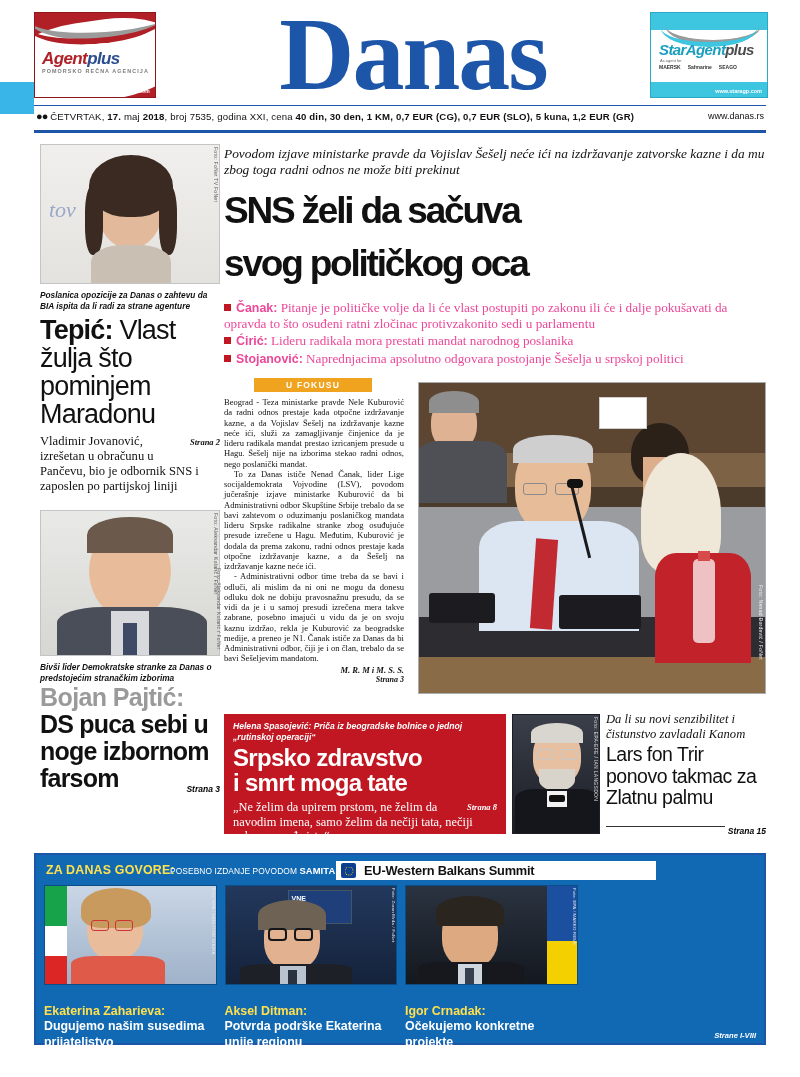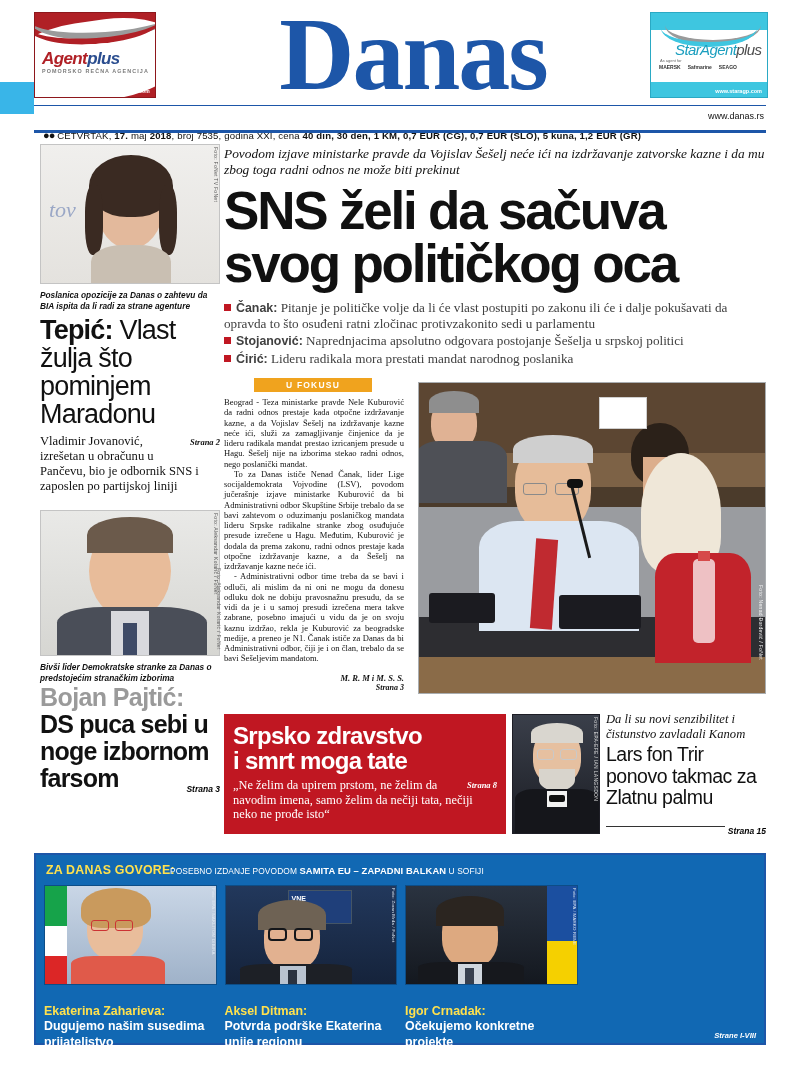--- a/index.html
+++ b/index.html
@@ -59,41 +59,41 @@
   }
   .ad-right .arc {
     position: absolute; left: 14px; top: -8px; width: 96px; height: 40px;
     border-bottom: 5px solid #9a9a9a; border-radius: 50%;
   }
   .ad-right .arc2 {
     position: absolute; left: 10px; top: -4px; width: 96px; height: 38px;
     border-bottom: 5px solid #3ec6e0; border-radius: 50%;
   }
   .ad-right .brand {
-    position: absolute; left: 24px; top: 28px; font-size: 15px; font-weight: normal;
+    position: absolute; left: 8px; top: 28px; font-size: 15px; font-weight: bold;
     font-style: italic; letter-spacing: -0.6px;
   }
   .ad-right .brand .s { color: #1b9fbf; }
   .ad-right .brand .p { color: #4c4c4c; }
   .ad-right .agentfor { position: absolute; left: 9px; top: 45px; font-size: 4px; color: #666; }
   .ad-right .logos { position: absolute; left: 8px; top: 51px; display: flex; gap: 7px; align-items: center; }
   .ad-right .logos span { font-size: 5px; font-weight: bold; color: #333; }
   .ad-right .url {
     position: absolute; right: 5px; bottom: 3px; font-size: 5.5px; color: #fff; font-weight: bold;
   }
 
   .blue-tab { position: absolute; left: 0; top: 82px; width: 34px; height: 32px; background: #39b5e8; }
 
   
   .dateline-wrap { position: absolute; left: 34px; top: 105px; width: 732px; height: 26px; }
   .dateline-rule-top { position: absolute; left: 0; top: 0; width: 732px; height: 1px; background: #1d56a8; }
   .dateline-rule-bot { position: absolute; left: 0; top: 25px; width: 732px; height: 3px; background: #1d56a8; }
   .dateline {
-    position: absolute; left: 9px; top: 5px; font-size: 9.6px; color: #111;
-    letter-spacing: 0.15px; white-space: nowrap; margin-top: 19px;
+    position: absolute; left: 2px; top: 5px; font-size: 9.6px; color: #111;
+    letter-spacing: 0.15px; white-space: nowrap;
   }
   .dateline b { font-weight: bold; }
   .dots { letter-spacing: -1px; font-size: 11px; }
   .site-url { position: absolute; right: 2px; top: 6px; font-size: 9px; color: #111; }
 
   
   .col-left { position: absolute; left: 40px; top: 144px; width: 180px; }
   .photo { position: relative; background: #d9d9d9; border: 1px solid #c4c4c4; overflow: hidden; }
   .photo-credit {
     position: absolute; right: -1px; top: 0; font-size: 5px; color: #555;
@@ -122,45 +122,45 @@
     font-size: 25px; line-height: 27px; font-weight: bold; color: #111; letter-spacing: -0.8px;
   }
 
   
   .main { position: absolute; left: 224px; top: 146px; width: 542px; }
   .overline {
     font-family: "Liberation Serif", serif; font-style: italic; font-size: 13.4px;
     line-height: 16px; color: #111;
   }
   .mega {
-    font-size: 53px; line-height: 53px; font-weight: bold; color: #111;
+    font-size: 37px; line-height: 53px; font-weight: bold; color: #111;
     letter-spacing: -2.2px; margin-top: 6px;
   }
-  .bullets { margin-top: 10px; font-family: "Liberation Serif", serif; font-size: 13.2px; line-height: 16.2px; color: #404040; }
+  .bullets { margin-top: 10px; font-family: "Liberation Serif", serif; font-size: 13.2px; line-height: 16.2px; color: #ec4899; }
   .bullets .row { margin-bottom: 1px; }
   .sq {
     display: inline-block; width: 7px; height: 7px; background: #c01722;
     margin-right: 5px; vertical-align: 1px;
   }
   .bullets .who { font-family: "Liberation Sans", sans-serif; font-weight: bold; font-size: 12.4px; }
 
   
   .fokus-col { position: absolute; left: 224px; top: 378px; width: 180px; }
   .fokus-tag {
     background: #f0a31e; color: #fff; font-size: 8.5px; font-weight: bold;
     letter-spacing: 1.2px; text-align: center; padding: 2px 0 2px 0; width: 118px;
     margin-left: 30px;
   }
   .fokus-body {
     font-family: "Liberation Serif", serif; font-size: 8.55px; line-height: 10.25px;
     text-align: justify; color: #111; margin-top: 5px; hyphens: auto;
   }
   .fokus-body p { text-indent: 10px; margin: 0; }
   .fokus-body p.first { text-indent: 0; }
-  .sig { text-align: right; font-weight: bold; font-style: italic; font-size: 8.5px; margin-top: 9px; }
+  .sig { text-align: right; font-weight: bold; font-style: italic; font-size: 8.5px; margin-top: 1px; }
   .sig2 { text-align: right; font-weight: bold; font-style: italic; font-size: 8px; }
   .fokus-credit {
     position: absolute; left: -8px; top: 190px; font-size: 5px; color: #666;
     writing-mode: vertical-rl; letter-spacing: 0.3px;
   }
 
   .main-photo {
     position: absolute; left: 418px; top: 382px; width: 348px; height: 312px;
     background: #bfc3c6; border: 1px solid #a9adb0; overflow: hidden;
   }
@@ -354,26 +354,26 @@
     <div class="mega">
       <div>SNS želi da sačuva</div>
       <div>svog političkog oca</div>
     </div>
     <div class="bullets">
       <div class="row">
         <span class="sq"></span><span class="who">Čanak:</span>
         <span>Pitanje je političke volje da li će vlast postupiti po zakonu ili će i dalje pokušavati da opravda to što osuđeni ratni zločinac protivzakonito sedi u parlamentu</span>
       </div>
       <div class="row">
+        <span class="sq"></span><span class="who">Ćirić:</span>
+        <span>Lideru radikala mora prestati mandat narodnog poslanika</span>
+      </div>
+      <div class="row">
         <span class="sq"></span><span class="who">Stojanović:</span>
         <span>Naprednjacima apsolutno odgovara postojanje Šešelja u srpskoj politici</span>
-      </div>
-      <div class="row">
-        <span class="sq"></span><span class="who">Ćirić:</span>
-        <span>Lideru radikala mora prestati mandat narodnog poslanika</span>
       </div>
     </div>
   </div>
 
   <div class="fokus-col">
     <div class="fokus-tag">U FOKUSU</div>
     <div class="fokus-body">
       <p class="first">Beograd - Teza ministarke pravde Nele Kuburović da radni odnos prestaje kada otpočne izdržavanje kazne, a da Vojislav Šešelj na izdržavanje kazne neće ići, služi za zamagljivanje činjenice da je lideru radikala mandat prestao izricanjem presude u Hagu. Šešelj nije na izborima stekao radni odnos, nego poslanički mandat.</p>
       <p>To za Danas ističe Nenad Čanak, lider Lige socijaldemokrata Vojvodine (LSV), povodom jučerašnje izjave ministarke Kuburović da bi Administrativni odbor Skupštine Srbije trebalo da se bavi zahtevom o oduzimanju poslaničkog mandata lideru Srpske radikalne stranke zbog osuđujuće presude izrečene u Hagu. Međutim, Kuburović je dodala da prema zakonu, radni odnos prestaje kada otpočne izdržavanje kazne, a da Šešelj na izdržavanje kazne neće ići.</p>
       <p>- Administrativni odbor time treba da se bavi i odluči, ali mislim da ni oni ne mogu da donesu odluku dok ne dobiju pravosnažnu presudu, da se vidi da je i u samoj presudi izrečena mera takve zabrane, posebno imajući u vidu da je on svoju kaznu izdržao, rekla je Kuburović za beogradske medije, a preneo je N1. Čanak ističe za Danas da bi Administrativni odbor, čiji je i on član, trebalo da se bavi Šešeljevim mandatom.</p>
@@ -414,20 +414,21 @@
 
     <div style="position:absolute;left:10px;top:210px;width:66px;height:30px;background:#1b1b20;border-radius:3px;"></div>
     <div style="position:absolute;left:140px;top:212px;width:82px;height:34px;background:#1b1b20;border-radius:3px;"></div>
     <div style="position:absolute;left:160px;top:100px;width:3px;height:76px;background:#1a1a1a;transform:rotate(-14deg);"></div>
     <div style="position:absolute;left:148px;top:96px;width:16px;height:9px;background:#111;border-radius:4px;"></div>
     <div style="position:absolute;left:180px;top:14px;width:48px;height:32px;background:#fff;border:1px solid #cfcfcf;"></div>
     <div class="photo-credit" style="right:0;top:200px;color:#f2f2f2;">Foto: Nenad Đorđević / FoNet</div>
   </div>
 
   <div class="teaser-red">
+    <div class="k">Helena Spasojević: Priča iz beogradske bolnice o jednoj „rutinskoj operaciji“</div>
     <div class="h">
       <div>Srpsko zdravstvo</div>
       <div>i smrt moga tate</div>
     </div>
     <div class="q">
       <span class="sref">Strana 8</span>
       <span>„Ne želim da upirem prstom, ne želim da navodim imena, samo želim da nečiji tata, nečiji neko ne prođe isto“</span>
     </div>
   </div>
 
@@ -450,20 +451,26 @@
   </div>
   <div class="lars-rule"></div>
   <div style="position:absolute;left:606px;top:820px;width:160px;text-align:right;">
     <span class="lars-sref" style="position:static;">Strana 15</span>
   </div>
 
   <div class="banner">
     <div class="banner-top">
       <div class="bt-label">ZA DANAS GOVORE:</div>
       <div class="bt-sub"><span>POSEBNO IZDANJE POVODOM </span><b>SAMITA EU – ZAPADNI BALKAN</b><span> U SOFIJI</span></div>
+      <div class="bt-flag">
+        <span class="eu-circle">
+            <span class="stars"></span>
+          </span>
+        <span class="ttl">EU-Western Balkans Summit</span>
+      </div>
     </div>
 
     <div class="banner-grid">
 
       <div class="bcell">
         <div class="bphoto">
           <div class="ph-bg" style="background:linear-gradient(#c9d6e6,#9fb2c9);"></div>
           <div style="position:absolute;left:0;top:0;width:22px;height:100px;background:linear-gradient(#16a34a 0 40%,#ffffff 40% 70%,#dc2626 70% 100%);"></div>
           <div style="position:absolute;left:42px;top:10px;width:56px;height:64px;background:#e9bd9b;border-radius:44%;"></div>
           <div style="position:absolute;left:36px;top:2px;width:70px;height:40px;background:#c99a5d;border-radius:50% 50% 30% 30%;"></div>

